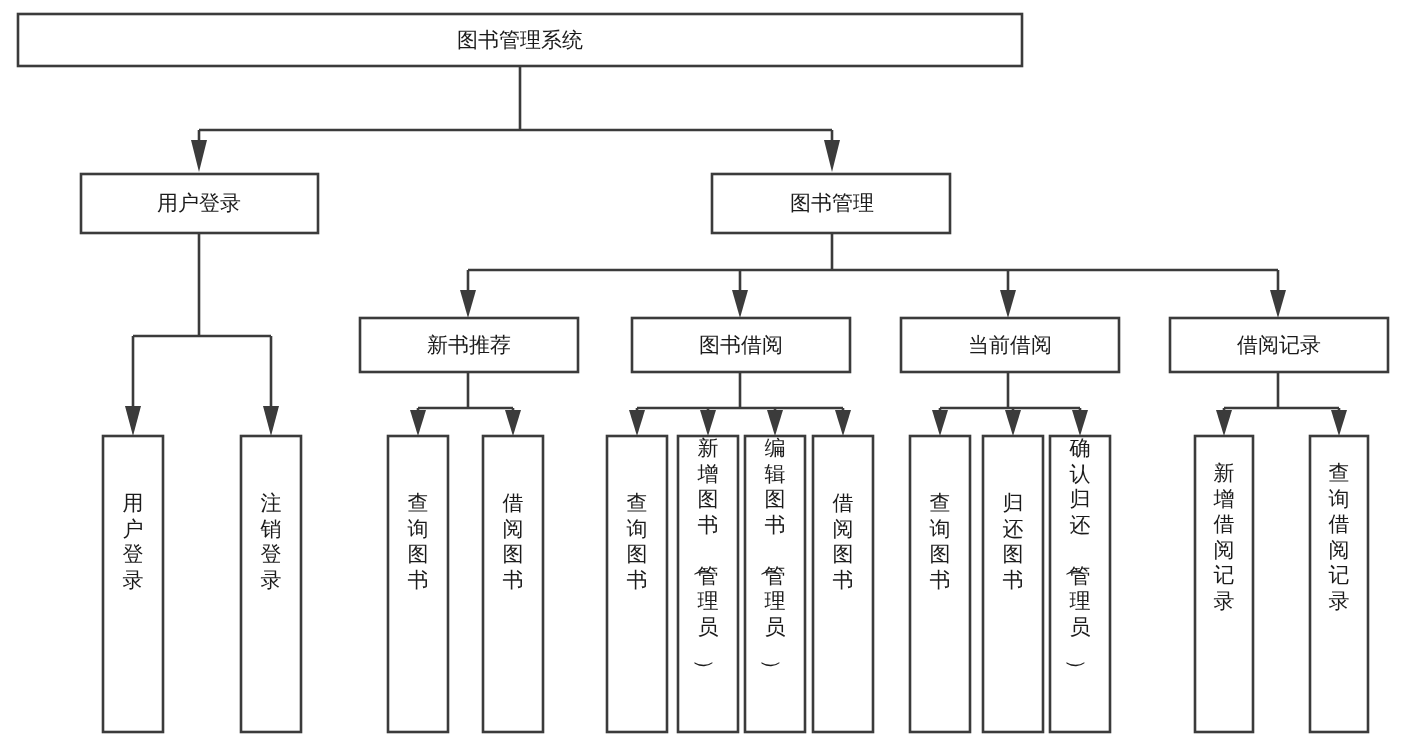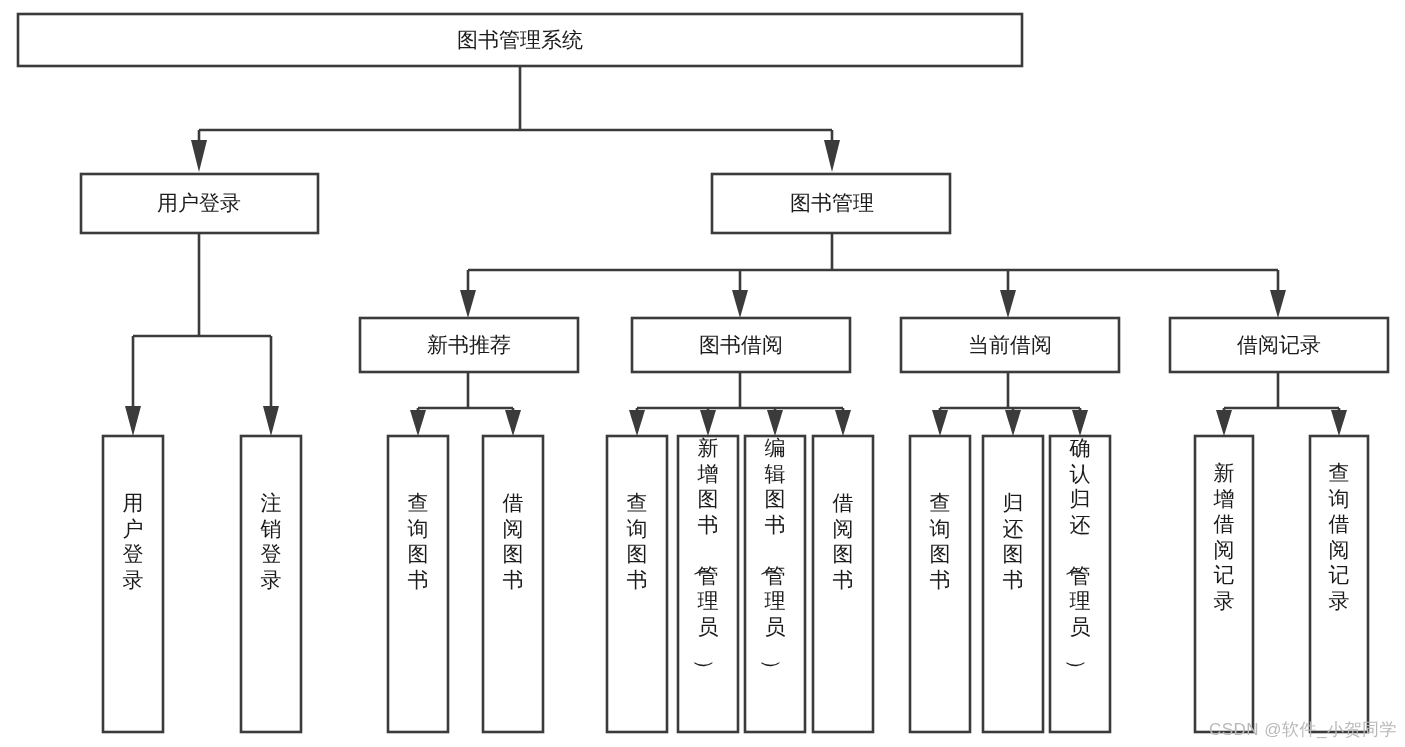--- a/index.html
+++ b/index.html
@@ -219,14 +219,13 @@
       <rect class="node-box" x="1195" y="436" width="58" height="296"></rect>
       <text class="node-label-v vtext" x="1224" y="480"><tspan x="1224" y="480">新</tspan><tspan x="1224" y="505.5">增</tspan><tspan x="1224" y="531">借</tspan><tspan x="1224" y="556.5">阅</tspan><tspan x="1224" y="582">记</tspan><tspan x="1224" y="607.5">录</tspan></text>
     </g>
     <g>
       <rect class="node-box" x="1310" y="436" width="58" height="296"></rect>
       <text class="node-label-v vtext" x="1339" y="480"><tspan x="1339" y="480">查</tspan><tspan x="1339" y="505.5">询</tspan><tspan x="1339" y="531">借</tspan><tspan x="1339" y="556.5">阅</tspan><tspan x="1339" y="582">记</tspan><tspan x="1339" y="607.5">录</tspan></text>
     </g>
 
   </svg>
 
-  <div class="watermark">CSDN @软件_小贺同学</div>
 </div>
 
 </body></html>

